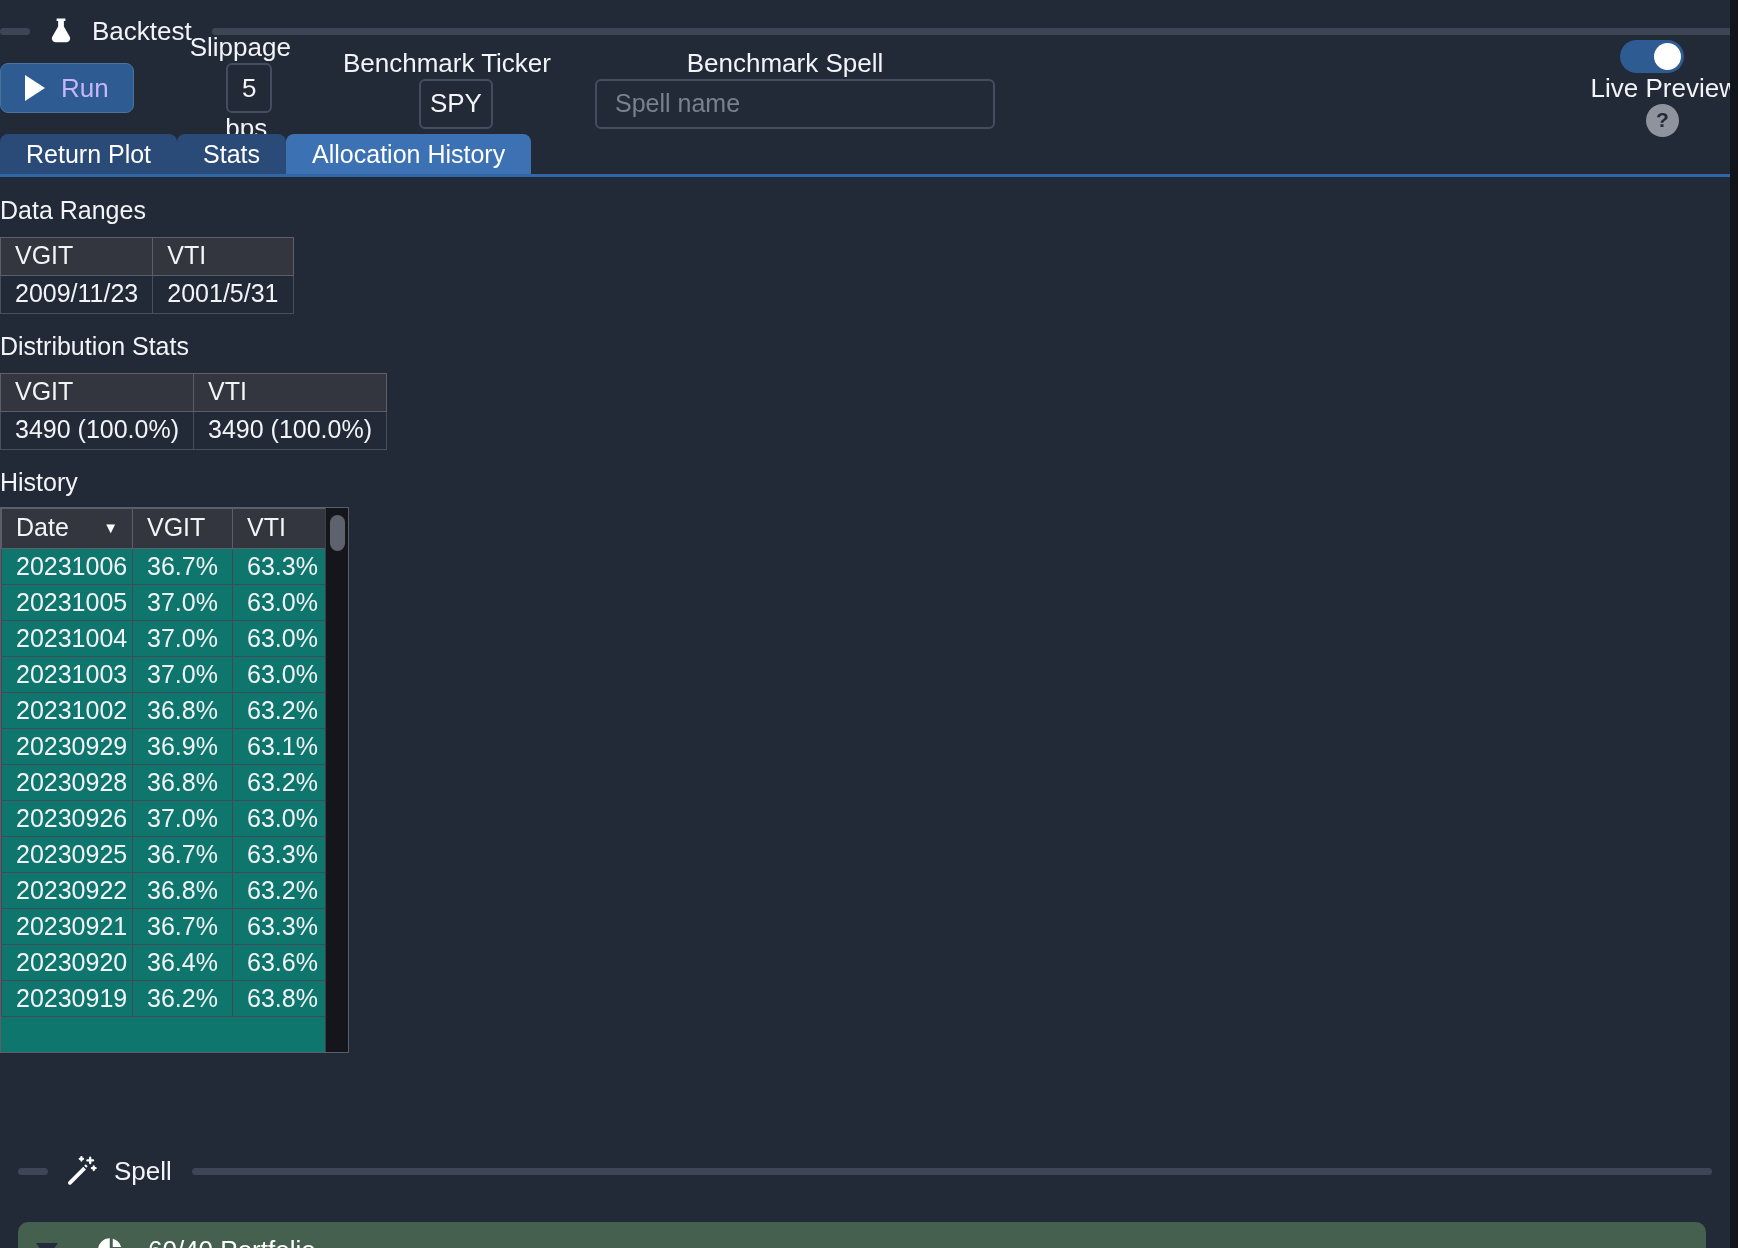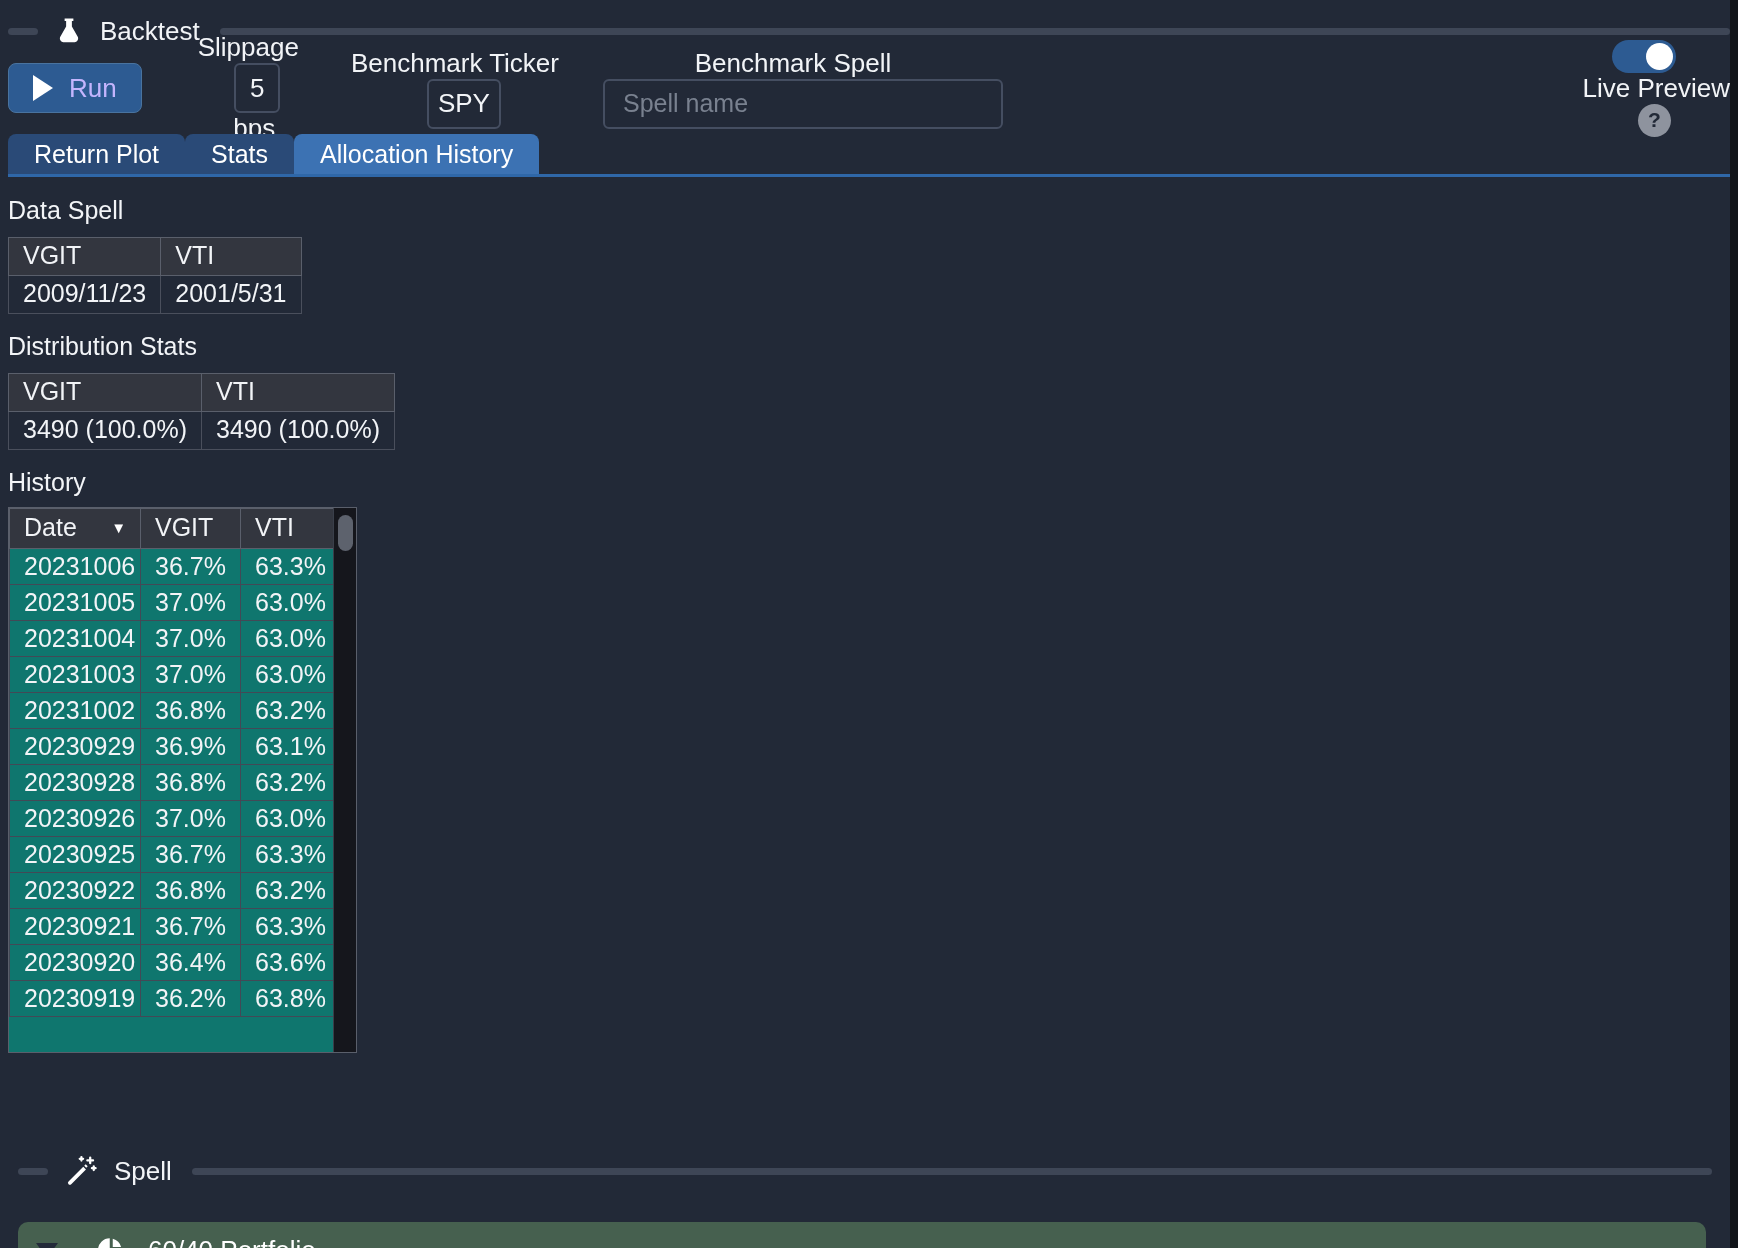--- a/index.html
+++ b/index.html
@@ -4,21 +4,21 @@
 <style>
   * { margin:0; padding:0; box-sizing:border-box; }
   html,body { width:1738px; height:1248px; }
   body {
     background:#222937;
     color:#f2f4f7;
     font-family:"Liberation Sans", sans-serif;
     overflow:hidden;
     position:relative;
   }
-  .page { padding:12px 8px 0; position:relative; height:100%; }
+  .page { padding:12px 0 0; position:relative; height:100%; }
 
   
   .section-header { display:flex; align-items:center; height:38px; }
   .section-dash { width:30px; height:7px; border-radius:4px; background:#3e4656; flex:0 0 auto; }
   .section-icon { margin-left:16px; display:flex; align-items:center; }
   .section-title { margin-left:16px; font-size:26px; }
   .section-line { flex:1; margin-left:20px; height:7px; border-radius:4px; background:#3e4656; }
 
   
   .controls { margin-top:13px; height:50px; display:flex; align-items:center; }
@@ -177,21 +177,21 @@
 
   <div class="tabbar">
     <div class="tabs-row">
       <div class="tab">Return Plot</div>
       <div class="tab">Stats</div>
       <div class="tab active">Allocation History</div>
     </div>
     <div class="tab-underline"></div>
   </div>
 
-  <div class="block-title t-ranges">Data Spell</div>
+  <div class="block-title t-ranges">Data Ranges</div>
   <table class="data-table tbl-ranges">
     <thead>
       <tr>
         <th>VGIT</th>
         <th>VTI</th>
       </tr>
     </thead>
     <tbody>
       <tr>
         <td>2009/11/23</td>

